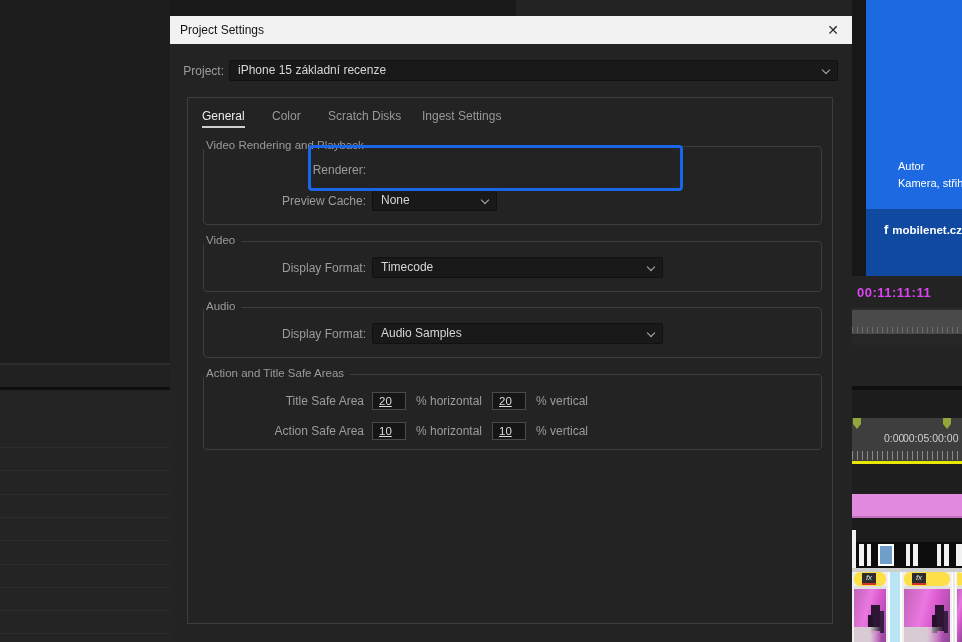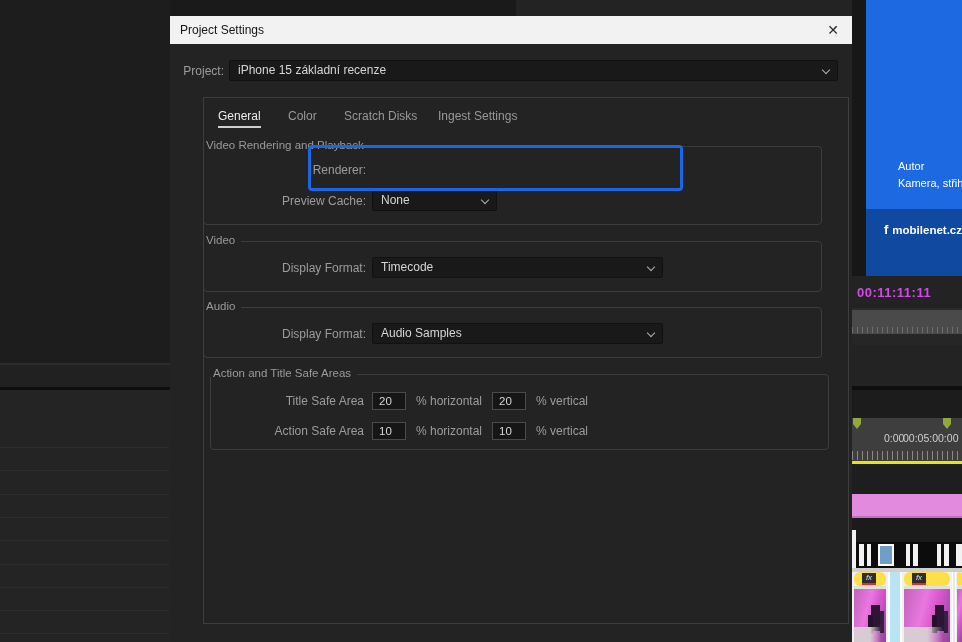--- a/index.html
+++ b/index.html
@@ -88,38 +88,38 @@
 
   .lbl { color:#9c9c9c; font-size:12px; white-space:nowrap; }
   .rlbl { text-align:right; }
   .dd { background:#191919; border:1px solid #111; border-radius:2px; color:#d6d6d6;
     font-size:11px; line-height:19px; height:21px; padding:0 18px 0 8px;
     white-space:nowrap; overflow:hidden; }
   .chev { position:absolute; right:8px; top:6px; width:6px; height:6px;
     border-right:1.5px solid #b2b2b2; border-bottom:1.5px solid #b2b2b2;
     transform:rotate(45deg); }
   .num { width:34px; height:18px; background:#161616; border:1px solid #4a4a4a;
-    color:#d8d8d8; font-size:11.5px; line-height:16px; padding-left:6px; }
+    color:#d8d8d8; font-size:11.5px; line-height:16px; padding-left:6px;text-decoration:underline; }
 
   #project-label { left:0; top:48px; width:54px; }
   #project-dd { left:59px; top:44px; width:609px; }
 
-  #tabbox { left:17px; top:81px; width:646px; height:527px; border:1px solid #3d3d3d;margin-left:16px; }
+  #tabbox { left:17px; top:81px; width:646px; height:527px; border:1px solid #3d3d3d; }
   .tab { top:11px; font-size:12px; color:#989898; cursor:pointer; white-space:nowrap; }
   .tab.active { color:#ececec; }
   #tab1 { left:14px; } #tab2 { left:84px; } #tab3 { left:140px; } #tab4 { left:234px; }
   #tab-underline { left:14px; top:28px; width:43px; height:2px; background:#cfcfcf; }
 
   .grp { border:1px solid #3d3d3d; border-radius:4px; }
   .grp-title { position:absolute; top:-8px; left:0; background:#232323; padding:0 6px 0 2px;
     font-size:11.5px; color:#9a9a9a; white-space:nowrap; }
   #grp1 { left:33px; top:130px; width:619px; height:79px; }
   #grp2 { left:33px; top:225px; width:619px; height:51px; }
   #grp3 { left:33px; top:291px; width:619px; height:51px; }
-  #grp4 { left:33px; top:358px; width:619px; height:76px;margin-left:7px; }
+  #grp4 { left:33px; top:358px; width:619px; height:76px; }
 
   #renderer-label { left:46px; top:147px; width:150px; }
   #renderer-dd { left:202px; top:143px; width:291px; }
   #preview-label { left:46px; top:178px; width:150px; }
   #preview-dd { left:202px; top:174px; width:125px; }
   #highlight { left:138px; top:129px; width:375px; height:46px;
     border:3px solid #1b66e6; border-radius:4px; pointer-events:none; }
 
   #video-label { left:46px; top:245px; width:150px; }
   #video-dd { left:202px; top:241px; width:291px; }

